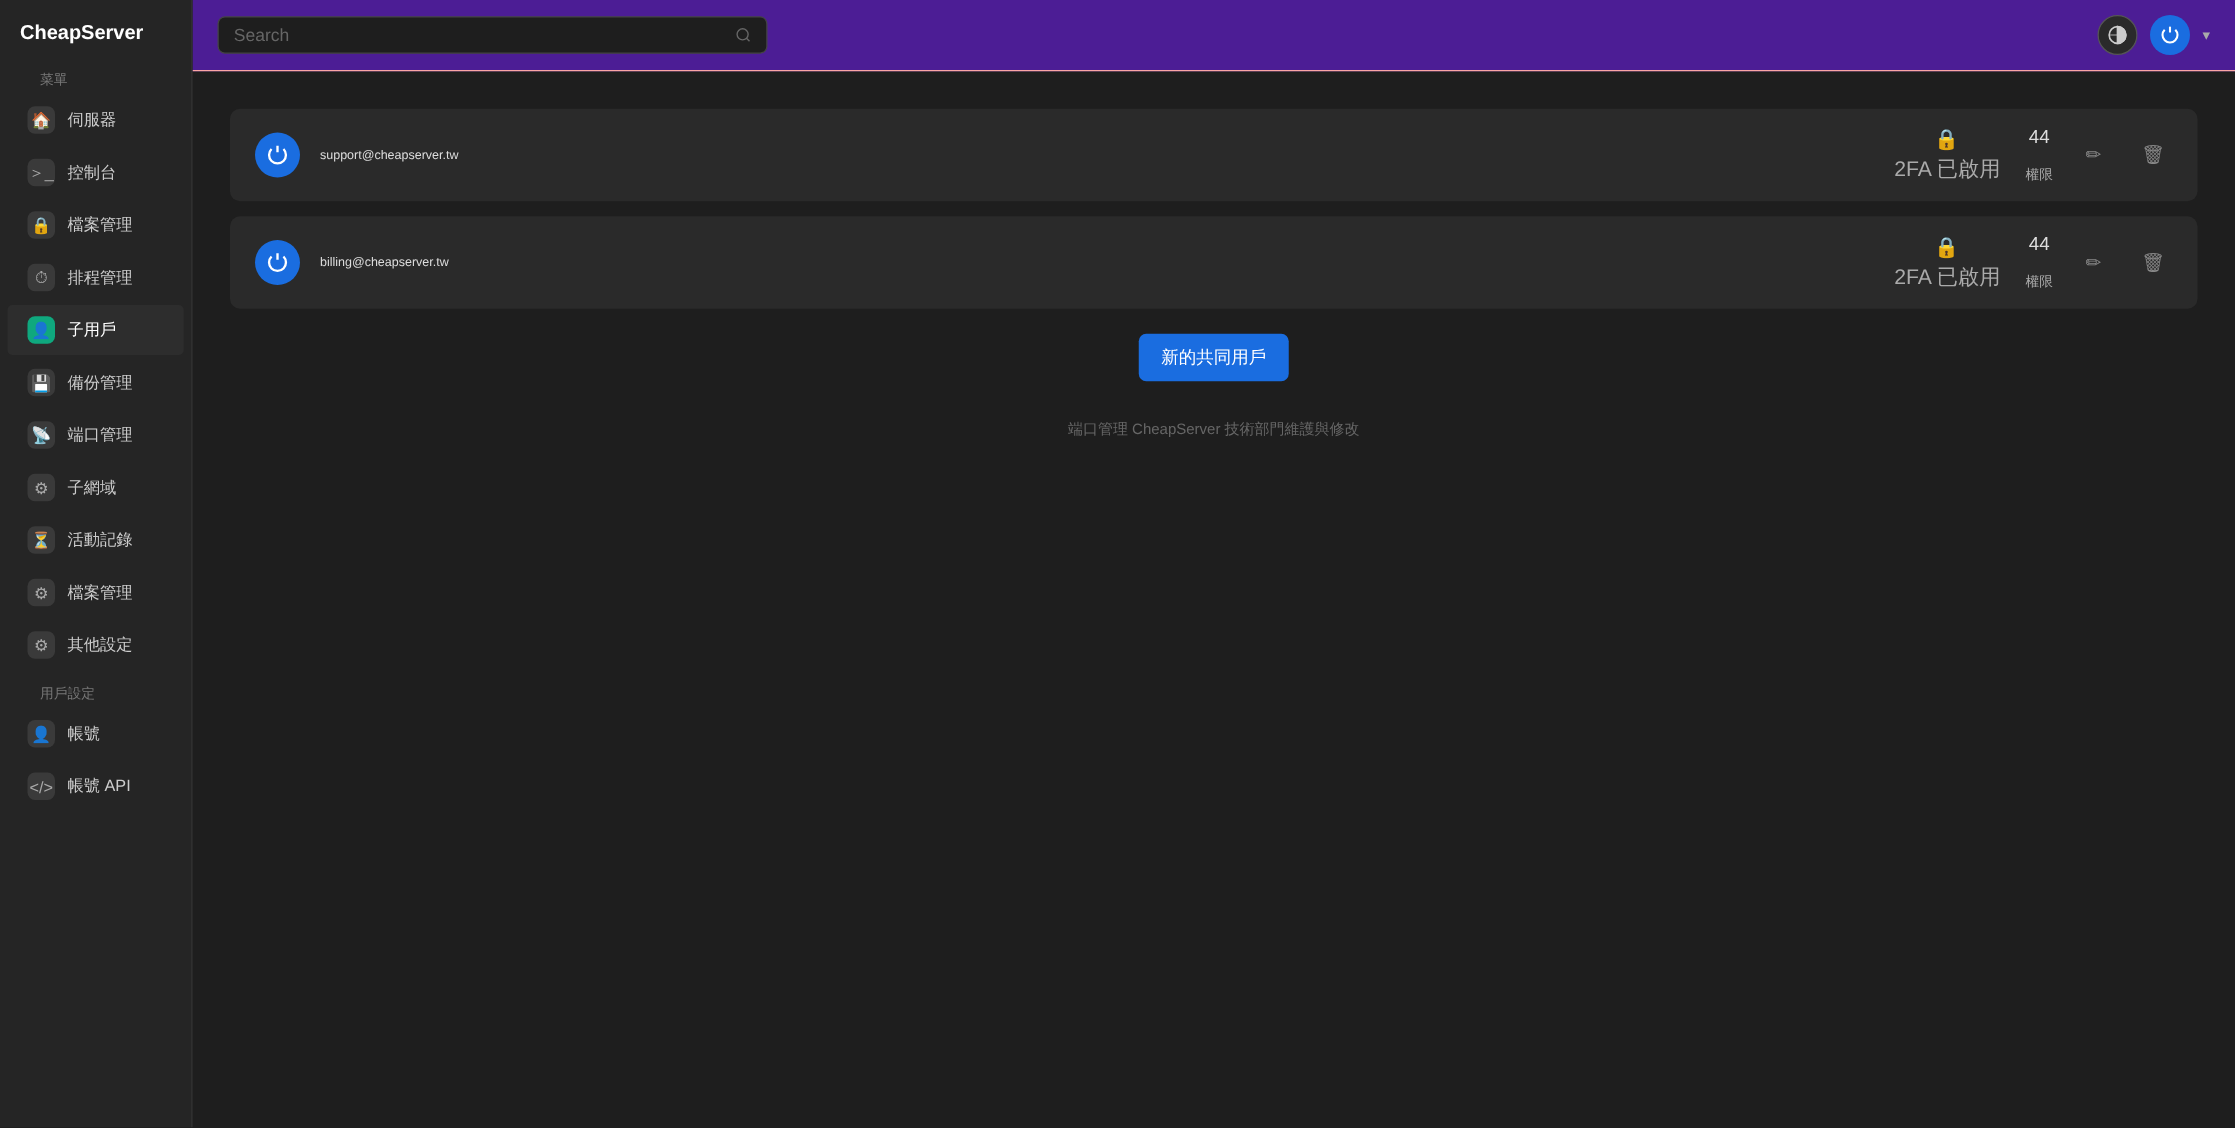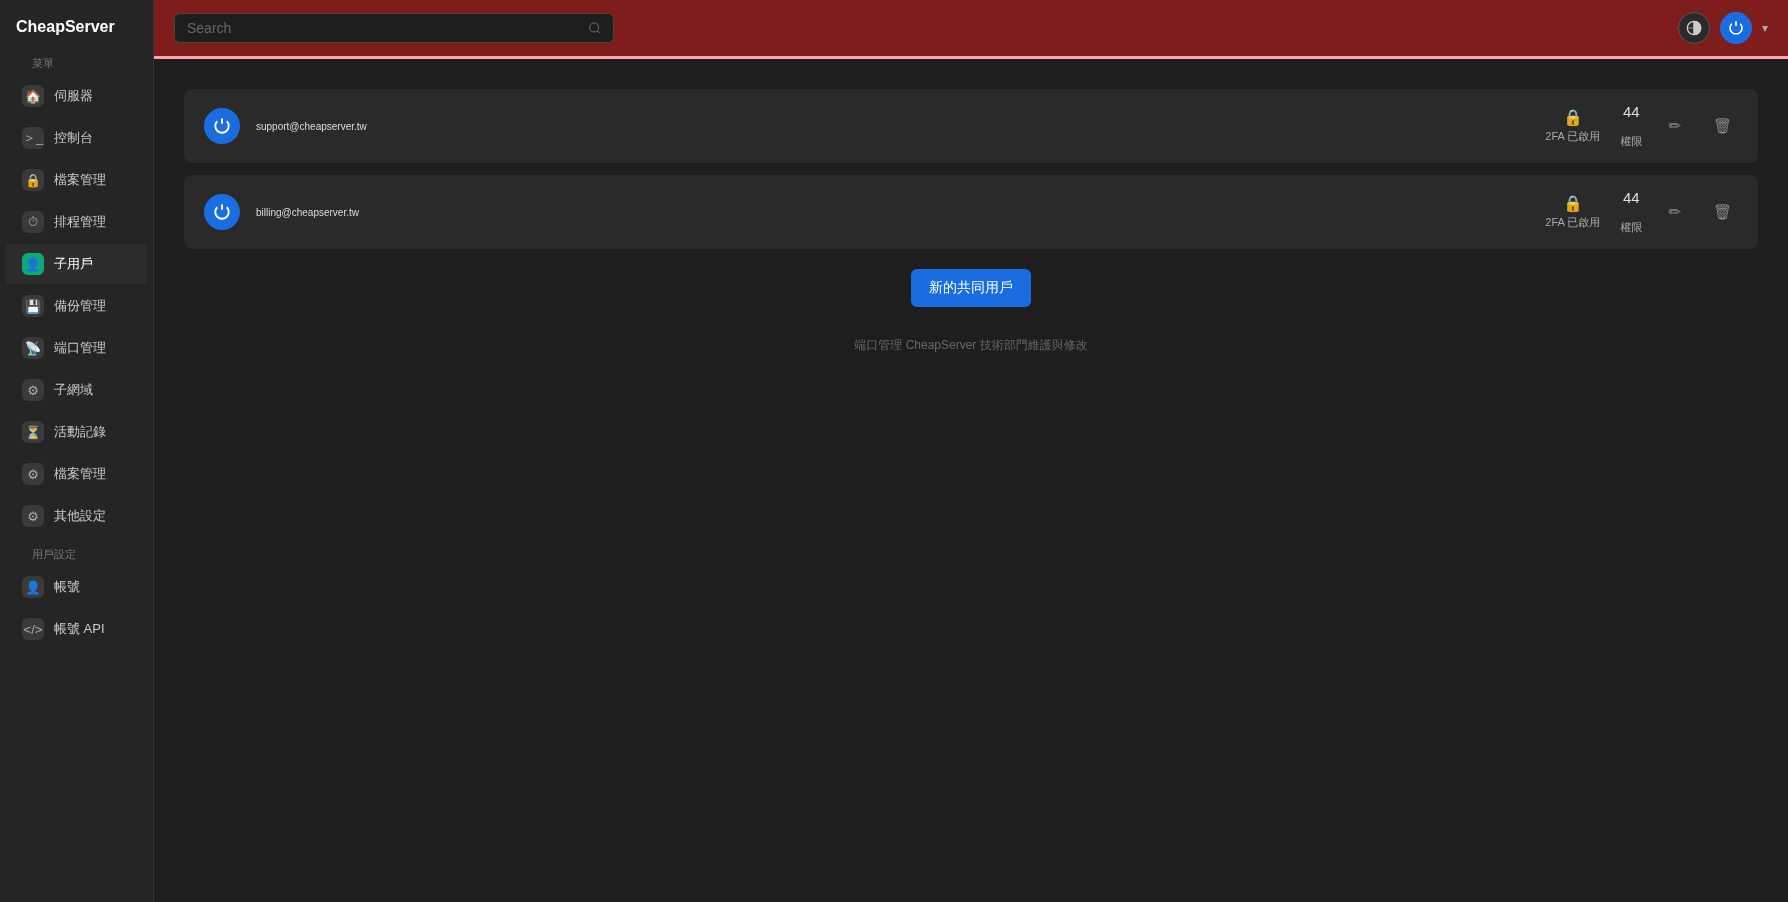--- a/index.html
+++ b/index.html
@@ -73,22 +73,22 @@
       flex-direction: column;
       overflow: hidden;
     }
 
     
     .topbar {
       display: flex;
       align-items: center;
       justify-content: space-between;
       padding: 12px 20px;
-      background: #7f1d1d;
-      border-bottom: 3px solid #fca5a5;
+      background: #4c1d95;
+      border-bottom: 1px solid #fca5a5;
     }
     .search-box {
       display: flex;
       align-items: center;
       background: #1e1e1e;
       border: 1px solid #444;
       border-radius: 6px;
       padding: 6px 12px;
       width: 440px;
       gap: 8px;
@@ -187,21 +187,21 @@
       display: flex;
       flex-direction: column;
       align-items: center;
       gap: 2px;
     }
     .lock-icon {
       color: #e05555;
       font-size: 16px;
     }
     .twofa-label {
-      font-size: 11px;
+      font-size: 17px;
       color: #aaa;
     }
     .permission-count {
       display: flex;
       flex-direction: column;
       align-items: center;
       gap: 14px;
     }
     .permission-number {
       font-size: 15px;

